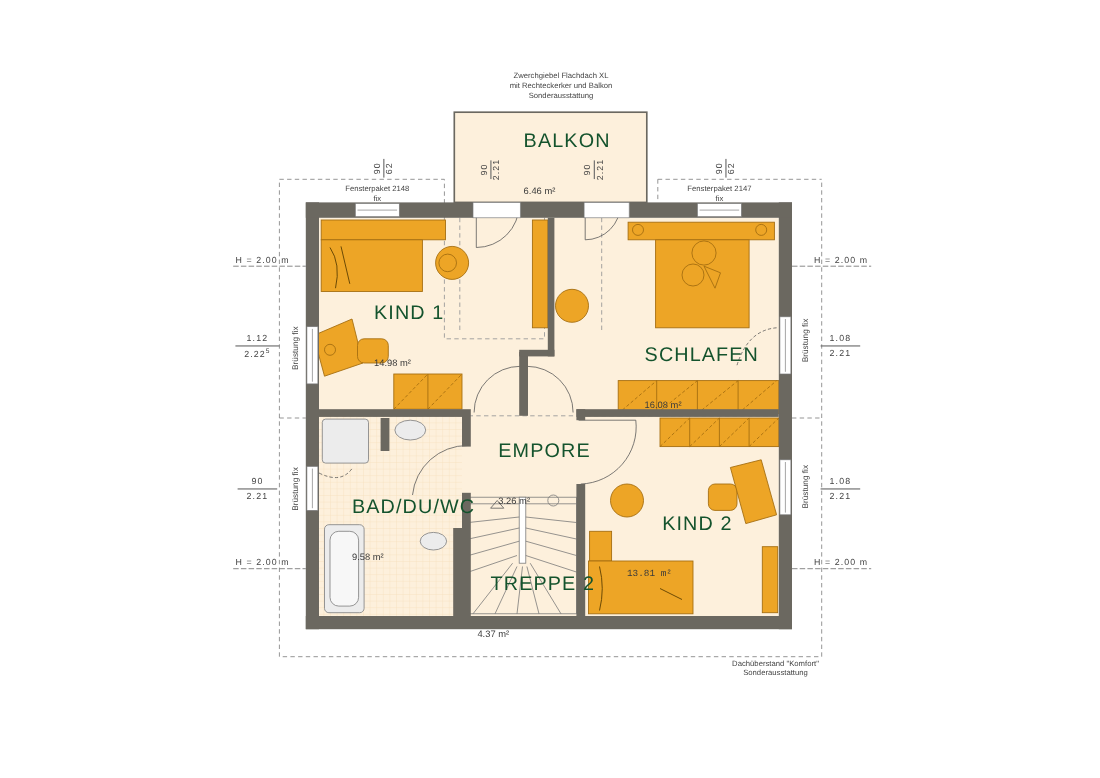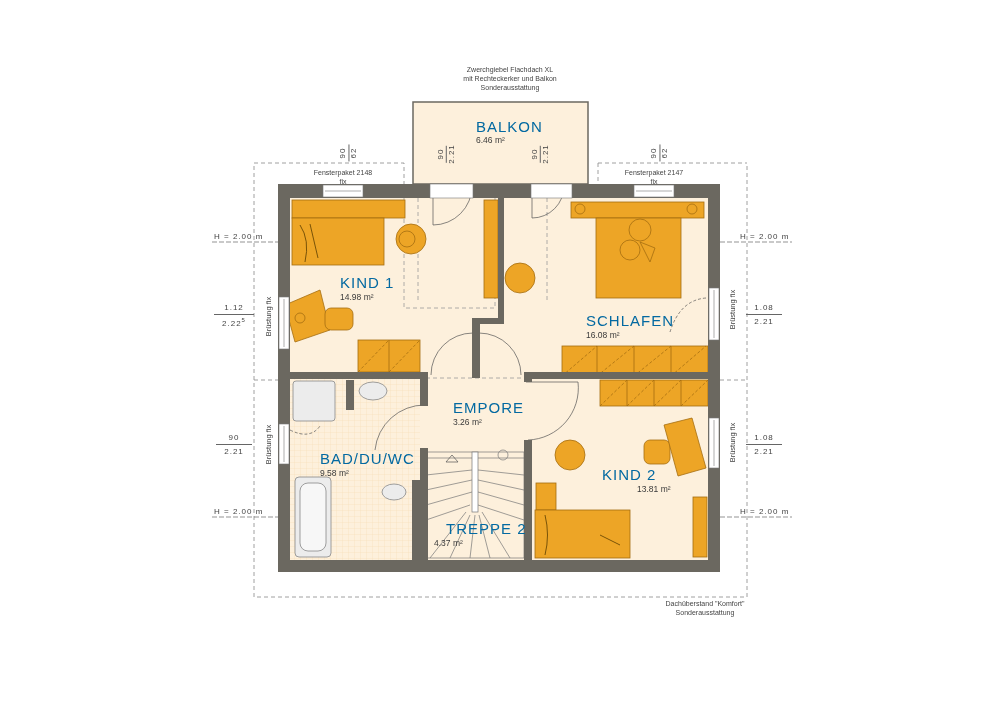--- a/index.html
+++ b/index.html
@@ -1,20 +1,20 @@
 <!DOCTYPE html>
 <html><head>
 <meta charset="utf-8">
 <style>
   html, body { margin:0; padding:0; background:#ffffff; }
   body { width:1000px; height:707px; position:relative; overflow:hidden; font-family:"Liberation Sans", sans-serif; }
   .abs { position:absolute; }
   .note { font-size:7px; color:#444; text-align:center; line-height:9px; white-space:nowrap; }
-  .room-name { font-size:15px; color:#0369a1; letter-spacing:1px; white-space:nowrap; }
-  .room-area { font-size:8.5px; color:#3a3a3a; white-space:nowrap; }
+  .room-name { font-size:18px; color:#14532d; letter-spacing:1px; white-space:nowrap; }
+  .room-area { font-size:8.5px; color:#3a3a3a; white-space:nowrap;margin-top:33px; }
   .dim { font-size:8px; color:#444; letter-spacing:1px; white-space:nowrap;text-align:center; }
   .frac { font-size:8px; color:#444; letter-spacing:1px; text-align:center; }
   .frac .top { border-bottom:1px solid #666; padding:0 4px 2px 4px; }
   .frac .bot { padding-top:2px; }
   .vtext { font-size:7.5px; color:#444; transform:rotate(-90deg); transform-origin:center; white-space:nowrap; }
   .vfrac { font-size:8px; color:#444; letter-spacing:1px; transform:rotate(-90deg); display:flex; flex-direction:column; align-items:center; }
   .vfrac .top { border-bottom:1px solid #666; padding:0 3px 1px 3px; }
   svg { position:absolute; left:0; top:0; }
 </style>
 </head>
@@ -265,13 +265,13 @@
 <div class="abs room-name" style="left:453px;top:399px;">EMPORE</div>
 <div class="abs room-area" style="left:453px;top:417px;">3.26 m²</div>
 
 <div class="abs room-name" style="left:320px;top:450px;">BAD/DU/WC</div>
 <div class="abs room-area" style="left:320px;top:468px;">9.58 m²</div>
 
 <div class="abs room-name" style="left:446px;top:520px;">TREPPE 2</div>
 <div class="abs room-area" style="left:434px;top:538px;">4.37 m²</div>
 
 <div class="abs room-name" style="left:602px;top:466px;">KIND 2</div>
-<div class="abs room-area" style="left:637px;top:484px;">13.81 m²</div>
+<div class="abs room-area" style="left:570px;top:484px;font-family:Liberation Mono, monospace;">13.81 m²</div>
 
 </body></html>

